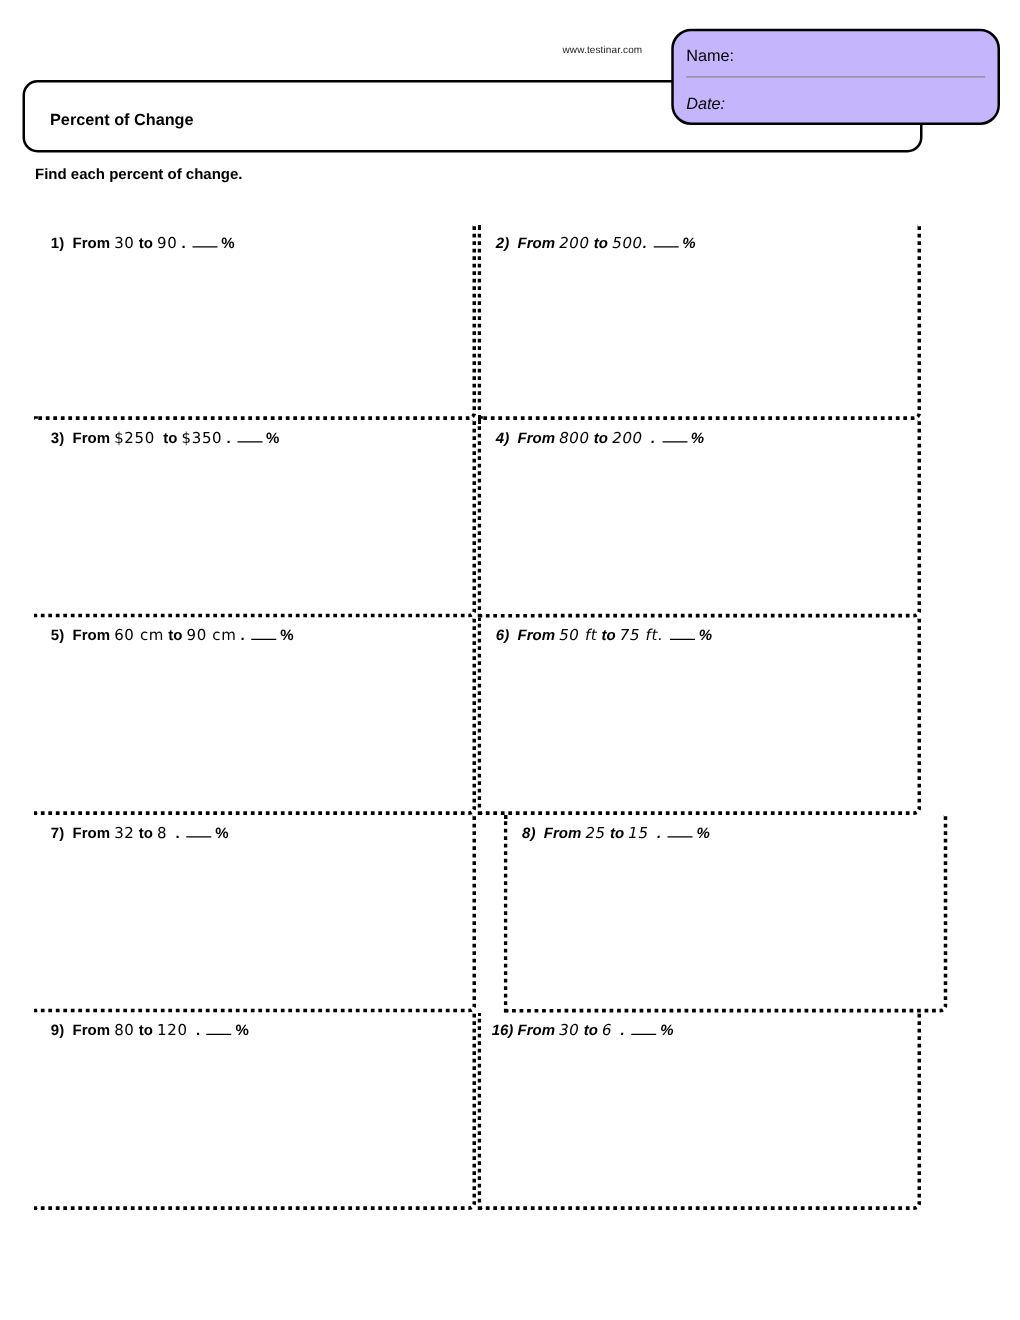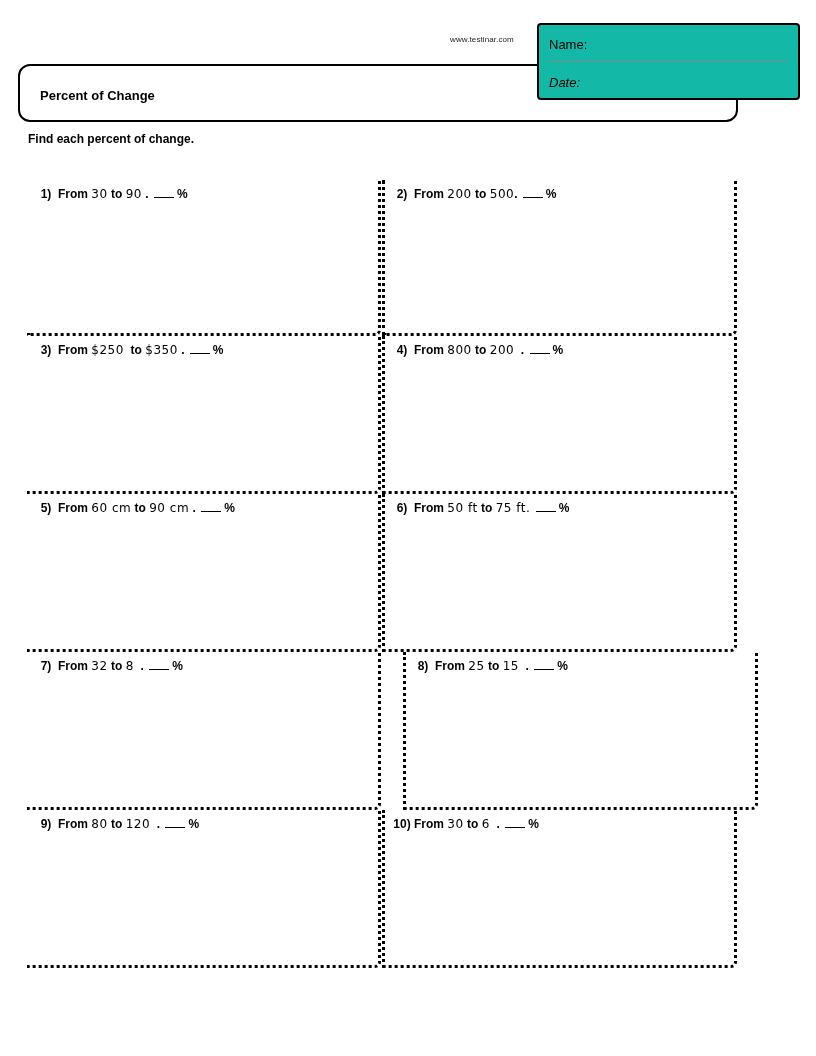--- a/index.html
+++ b/index.html
@@ -3,30 +3,30 @@
 <meta charset="utf-8">
 <style>
   html, body { margin:0; padding:0; background:#ffffff; }
   body { width:816px; height:1056px; position:relative; overflow:hidden;
          font-family:"Liberation Sans", "DejaVu Sans", sans-serif; color:#000; }
   .site-url { position:absolute; left:450px; top:35px; font-size:8px; color:#222; letter-spacing:0.1px; }
   .title-box { position:absolute; left:18px; top:64px; width:720px; height:58px;
                border:2px solid #000; border-radius:12px; box-sizing:border-box; background:#fff; }
   .title-text { position:absolute; left:20px; top:22px; font-size:13px; font-weight:bold; }
   .name-box { position:absolute; left:537px; top:23px; width:263px; height:77px;
-              border:2px solid #000; border-radius:4px; box-sizing:border-box; background:#14b8a6; }
+              border:2px solid #000; border-radius:16px; box-sizing:border-box; background:#c4b5fd; }
   .name-label { position:absolute; left:10px; top:12px; font-size:13px; }
   .name-line { position:absolute; left:10px; right:10px; top:36px; height:0; border-top:1px solid #888; }
   .date-label { position:absolute; left:10px; top:50px; font-size:13px;font-style:italic; }
   .instructions { position:absolute; left:28px; top:132px; font-size:12px; font-weight:bold; }
 
   .grid { position:absolute; left:27px; top:180px; width:710px; }
   .cell { position:absolute; box-sizing:border-box;text-align:center; }
   .cell.left  { left:0; width:354px; border-right:3px dotted #000; border-bottom:3px dotted #000; border-bottom-right-radius:6px; }
-  .cell.right { left:355px; width:355px; border-right:3px dotted #000; border-bottom:3px dotted #000; border-left:3px dotted #000; border-bottom-right-radius:6px; }
+  .cell.right { left:355px; width:355px; border-right:3px dotted #000; border-bottom:3px dotted #000; border-left:3px dotted #000; border-bottom-right-radius:6px;font-style:italic; }
   .problem { position:absolute; left:7px; top:7px; font-size:12px; font-weight:bold; white-space:pre; }
   .right .problem { left:5px; }
   .num { display:inline-block; width:24px; }
   .val { font-weight:normal; font-family:"DejaVu Sans", sans-serif; font-size:12px; letter-spacing:0.5px; }
   .blank { display:inline-block; width:20px; border-bottom:1px solid #000; margin:0 3px 0 2px; height:10px; vertical-align:baseline; }
 </style>
 </head>
 <body>
 
 <div class="site-url">www.testinar.com</div>
@@ -70,15 +70,15 @@
     <div class="problem"><span class="num">7)</span><span>From</span> <span class="val">32</span> <span>to</span> <span class="val">8</span><span>  .</span> <span class="blank"></span><span>%</span></div>
   </div>
   <div class="cell right" style="top:472px;height:158px;margin-left:21px;">
     <div class="problem"><span class="num">8)</span><span>From</span> <span class="val">25</span> <span>to</span> <span class="val">15</span><span>  .</span> <span class="blank"></span><span>%</span></div>
   </div>
 
   <div class="cell left" style="top:630px;height:158px;">
     <div class="problem"><span class="num">9)</span><span>From</span> <span class="val">80</span> <span>to</span> <span class="val">120</span><span>  .</span> <span class="blank"></span><span>%</span></div>
   </div>
   <div class="cell right" style="top:630px;height:158px;">
-    <div class="problem"><span class="num">10)</span><span>From</span> <span class="val">30</span> <span>to</span> <span class="val">6</span><span>  .</span> <span class="blank"></span><span>%</span></div>
+    <div class="problem"><span class="num">16)</span><span>From</span> <span class="val">30</span> <span>to</span> <span class="val">6</span><span>  .</span> <span class="blank"></span><span>%</span></div>
   </div>
 </div>
 
 </body></html>

